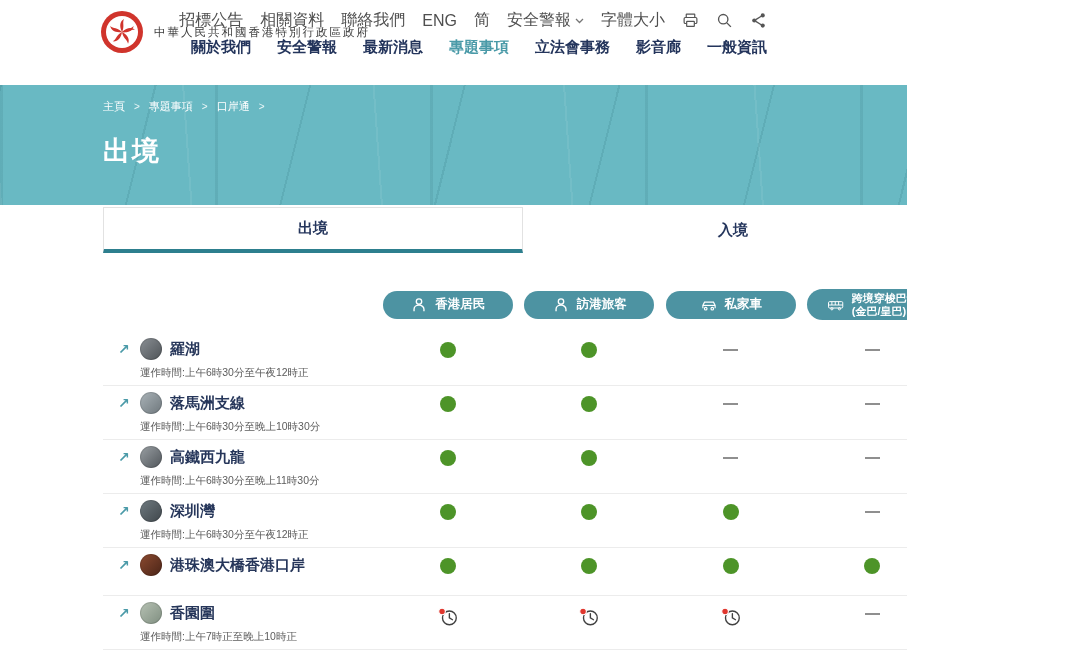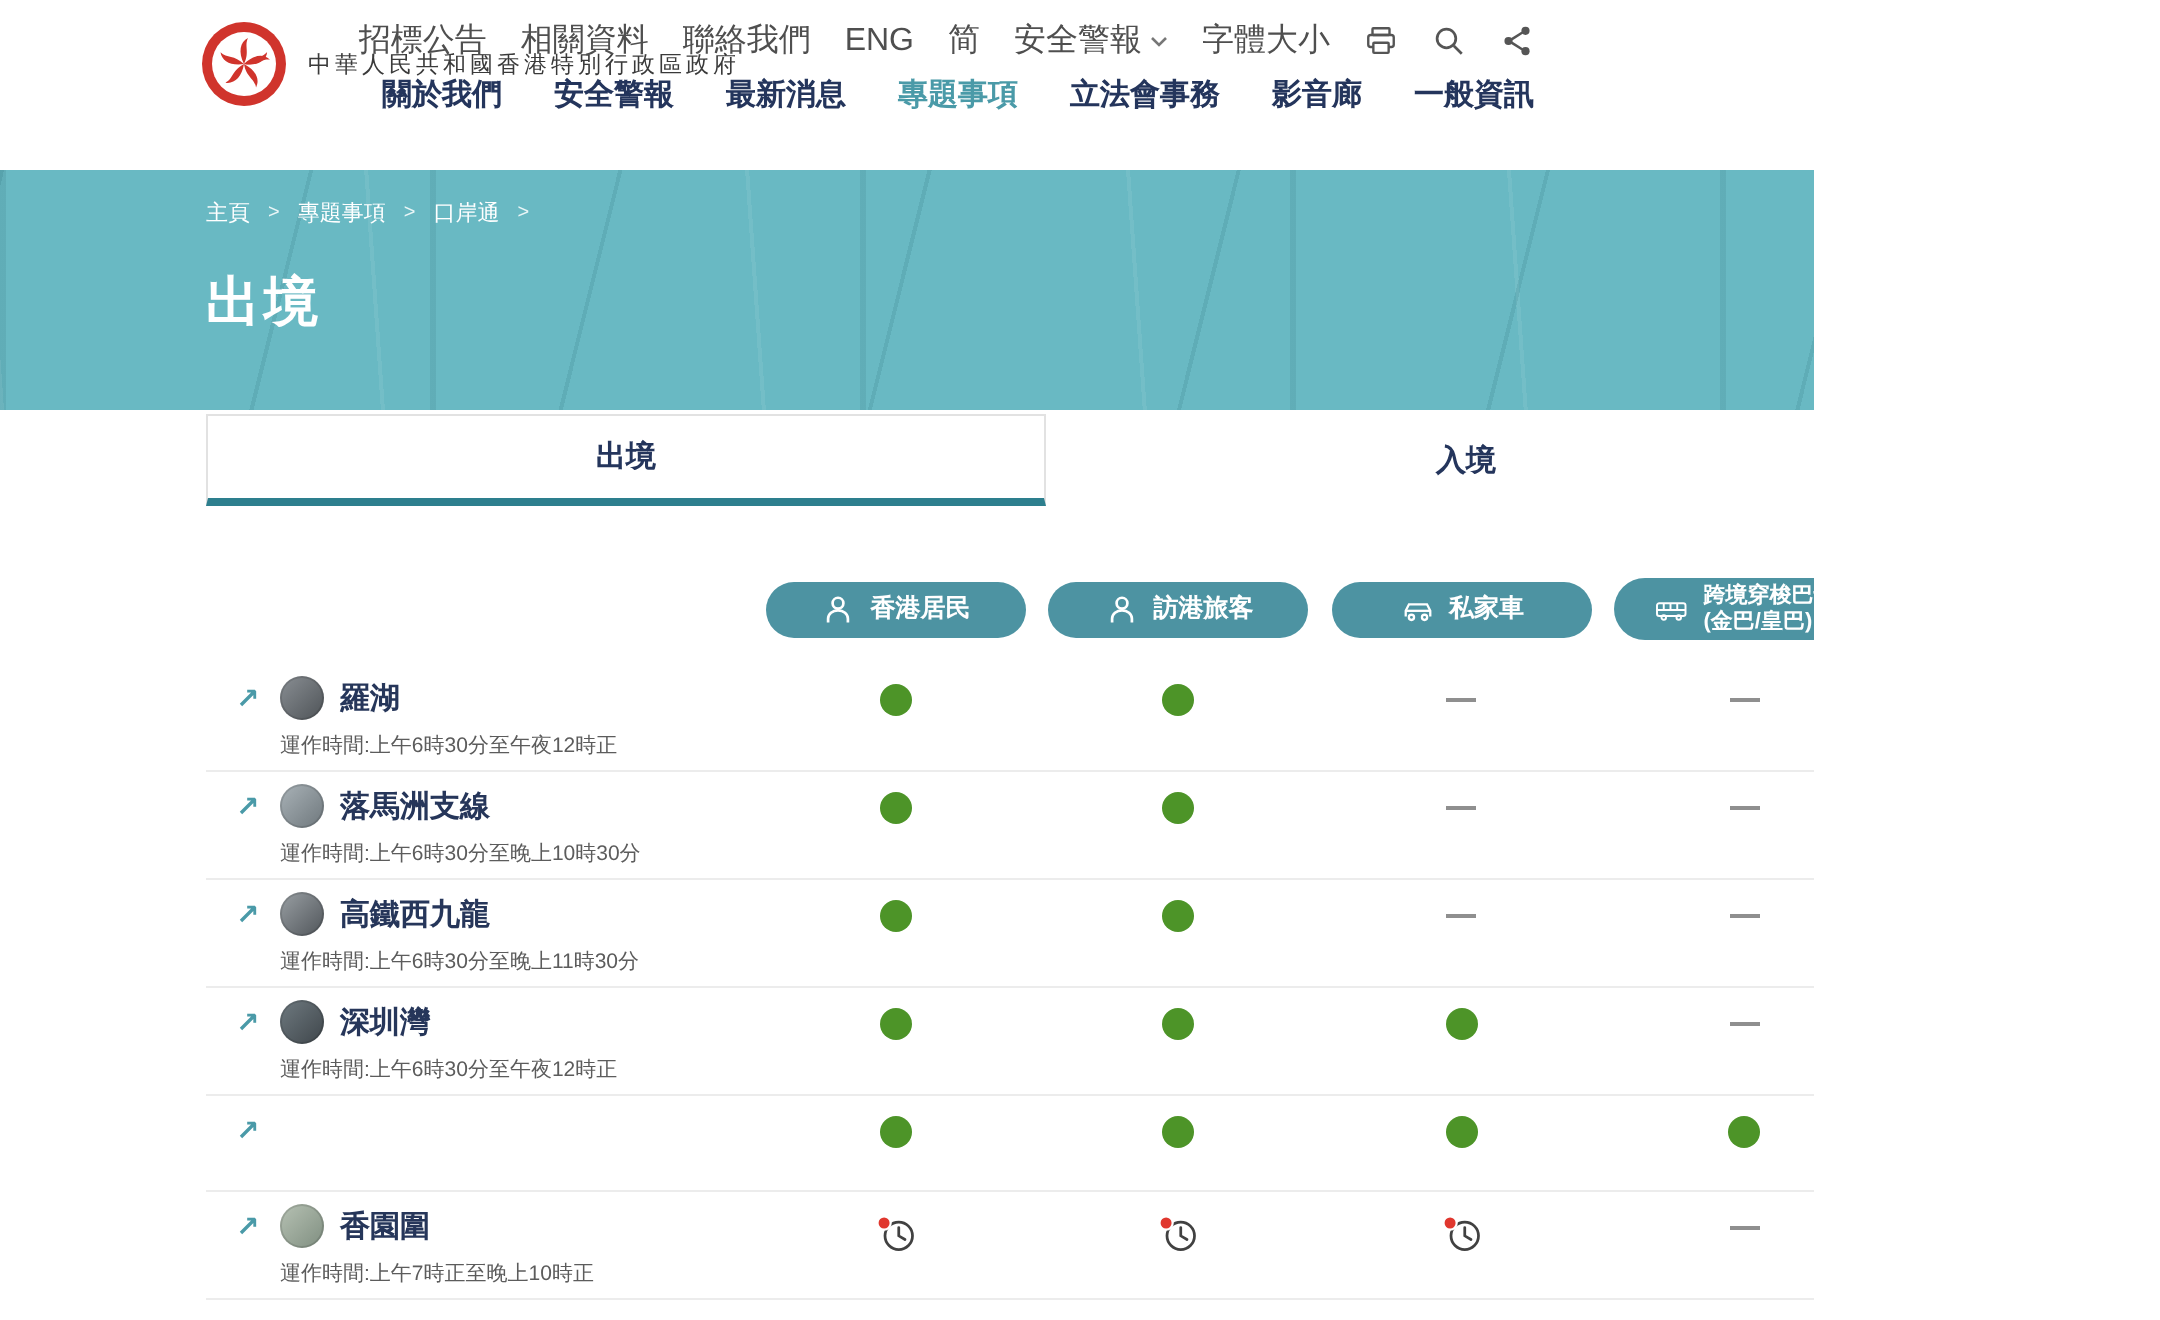--- a/index.html
+++ b/index.html
@@ -305,20 +305,24 @@
   <span class="dot-open"></span>
 </div>
           <div class="status-cell">
   <span class="dash-na"></span>
 </div>
         </div>
 
   <div class="grid-cols trow">
     <div class="name-cell">
       <span class="row-arrow">↗</span>
+      <span class="name-line">
+        <span class="thumb"></span>
+        <span class="row-name">港珠澳大橋香港口岸</span>
+      </span>
     </div>
   <div class="status-cell">
   <span class="dot-open"></span>
 </div>
           <div class="status-cell">
   <span class="dot-open"></span>
 </div>
           <div class="status-cell">
   <span class="dot-open"></span>
 </div>

